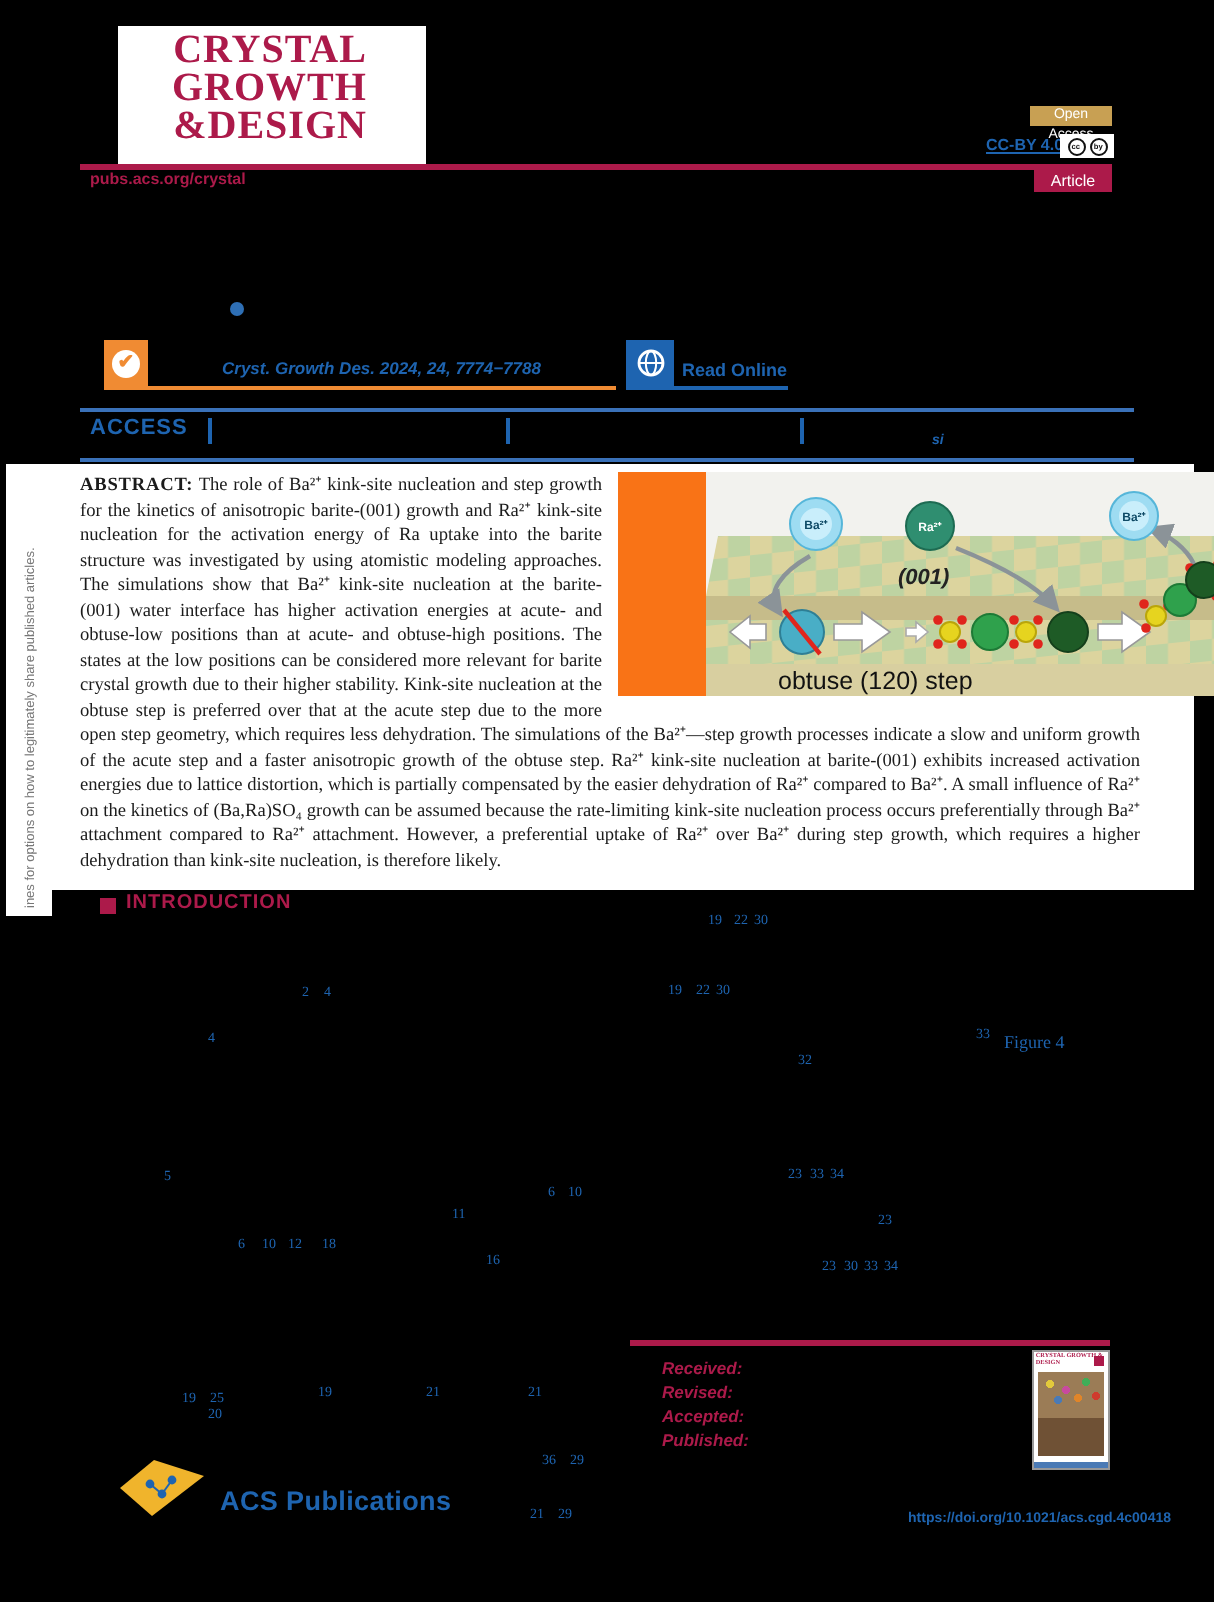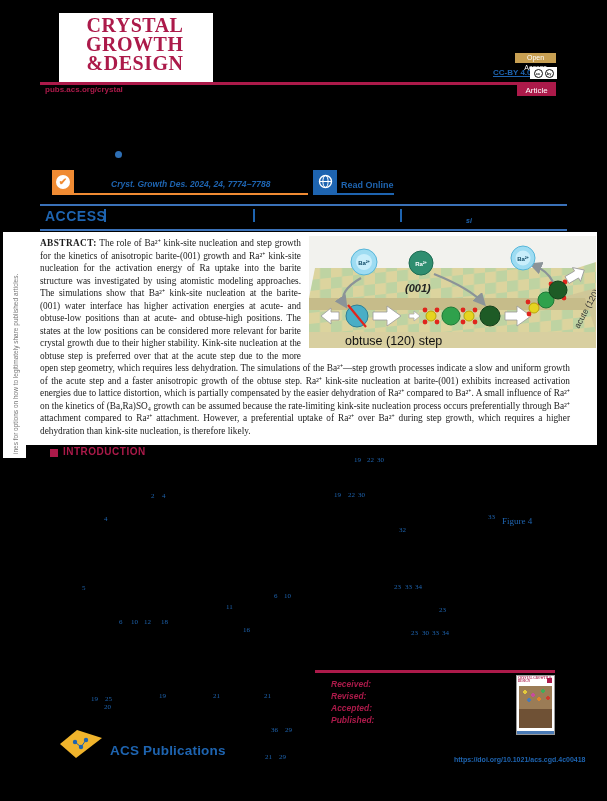--- a/index.html
+++ b/index.html
@@ -39,36 +39,36 @@
   .citation-text{left:111px;top:178.5px;color:var(--blue);font-style:italic;font-weight:bold;
     font-size:8.5px;}
   .read-badge{left:313px;top:170px;width:24px;height:23px;background:var(--blue);
     display:flex;align-items:center;justify-content:center;}
   .read-online{left:341px;top:179.5px;color:var(--blue);font-weight:bold;font-size:9px;}
   .blue-underline{left:313px;top:192.5px;width:81px;height:2.5px;background:var(--blue);}
 
   
   .rule-blue{width:527px;height:2.2px;background:#3A71B8;left:40px;}
   .rule-blue.top{top:203.5px;} .rule-blue.bottom{top:228.5px;}
-  .access-label{left:45px;top:208px;color:var(--blue);font-weight:bold;font-size:14px;
+  .access-label{left:45px;top:208px;color:var(--blue);font-weight:bold;font-size:11px;
     letter-spacing:.5px;}
   .vsep{width:2px;height:13px;background:var(--blue);top:209px;}
   .si-glyph{left:466px;top:217px;color:var(--blue);font-size:7px;font-weight:bold;
     font-style:italic;}
 
   
   .sidebar-strip{left:3px;top:232px;width:23px;height:226px;background:#fff;}
   .sidebar-strip span{position:absolute;left:9px;top:222px;transform:rotate(-90deg);
     transform-origin:0 0;white-space:nowrap;font-size:6.5px;color:#777;}
 
   
   .abstract-block{left:26px;top:232px;width:571px;height:213px;background:#fff;
     padding:5px 27px 0 14px;}
   .abstract-graphic{float:right;width:287px;height:112px;margin:-1px -26px 6px 8px;
-    background:#0ea5e9;}
+    background:#f97316;padding-left:44px;}
   .abstract-text{font-family:"Liberation Serif",serif;font-size:9.3px;line-height:12.5px;
     text-align:justify;color:#1b1b1b;}
   .abstract-text b{letter-spacing:.4px;}
 
   
   .intro-square{left:50px;top:449px;width:8px;height:8px;background:var(--crimson);}
   .intro-heading{left:63px;top:446px;color:var(--crimson);font-weight:bold;font-size:10px;
     letter-spacing:.5px;}
   .cite-marker{position:absolute;color:var(--blue);font-size:7px;
     font-family:"Liberation Serif",serif;}

